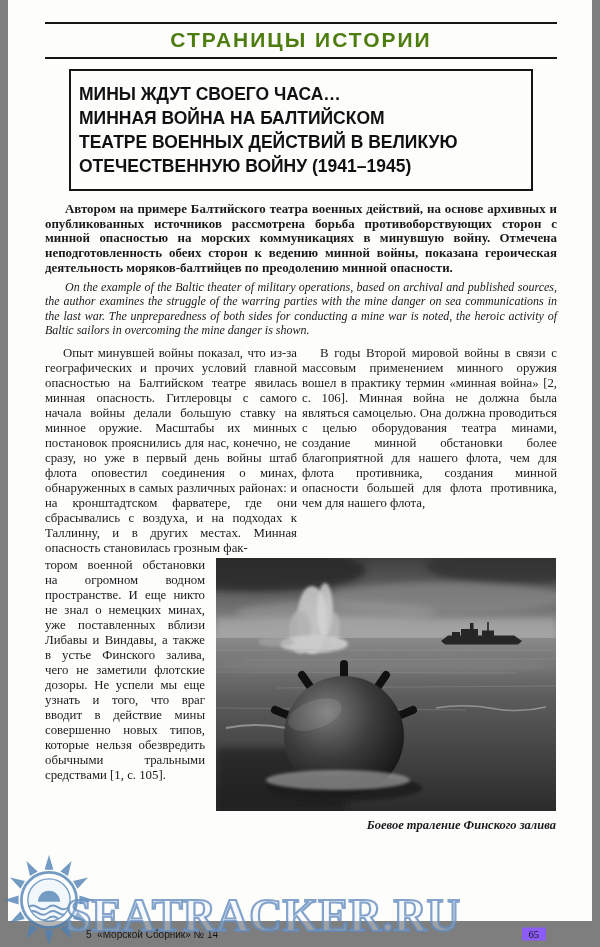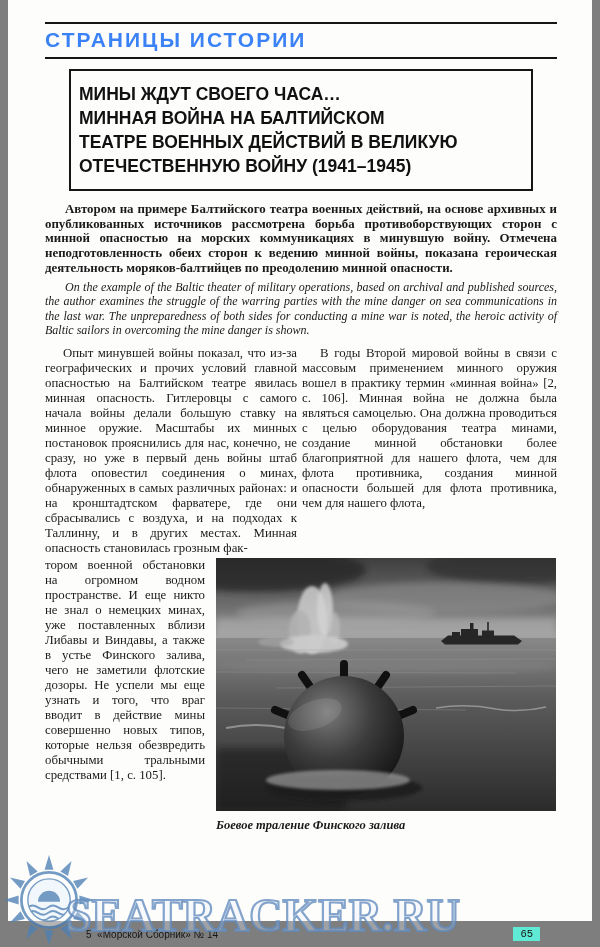--- a/index.html
+++ b/index.html
@@ -9,23 +9,23 @@
     background:#fdfdfc; color:#1a1a1a; overflow:hidden;
     font-family:"Liberation Serif", serif;
   }
   .frame { position:absolute; top:0; bottom:0; width:8px; background:#7e7e7e; z-index:2; }
   .frame.left { left:0; } .frame.right { right:0; }
 
   .content { position:absolute; left:45px; top:0; width:512px; z-index:1; }
 
   .section-header {
     margin-top:22px; border-top:2.5px solid #151515; border-bottom:2.5px solid #151515;
-    text-align:left; padding:4px 0 5px;
+    text-align:center; padding:4px 0 5px;
     font-family:"Liberation Sans", sans-serif; font-weight:bold;
-    font-size:21px; letter-spacing:2px; color:#3b82f6;
+    font-size:21px; letter-spacing:2px; color:#4d7c0f;
   }
   .title-box { margin:10px 24px 0; border:2.5px solid #151515; padding:11px 8px; }
   .title {
     font-family:"Liberation Sans", sans-serif; font-weight:bold;
     font-size:17.5px; line-height:24px; white-space:pre-line; color:#111;
   }
   .abstract-ru {
     margin-top:11px; font-weight:bold;
     font-size:12.9px; line-height:14.7px; text-align:justify; text-indent:20px;
   }
@@ -36,33 +36,33 @@
   .two-col { display:flex; gap:5px; margin-top:8px; }
   .col-left { flex:none; width:252px; }
   .col-right { flex:1; min-width:0; }
   .bp { font-size:12.8px; line-height:15px; text-align:justify; hyphens:auto; -webkit-hyphens:auto; }
   .indent { text-indent:18px; }
   .bottom-row { display:flex; margin-top:2px; }
   .narrow-col { flex:none; width:160px; margin-right:11px; }
   .figure { flex:none; width:340px; }
   .figure svg { display:block; }
   .caption {
-    text-align:left; font-style:italic; font-weight:bold;
+    text-align:right; font-style:italic; font-weight:bold;
     font-size:12.5px; margin-top:7px;
   }
 
   .footer-bar { position:absolute; left:0; right:0; bottom:0; height:26px; background:#7e7e7e; z-index:3; }
   .imprint {
     position:absolute; left:86px; top:50%; transform:translateY(-50%);
     font-family:"Liberation Sans", sans-serif; font-size:10px; color:#151515; white-space:pre;
   }
   .pagenum {
-    position:absolute; right:60px; top:50%; transform:translateY(-50%);
-    background:#5eead4; padding:1px 7px;
-    font-family:Liberation Mono, monospace; font-size:10.5px; color:#151515;
+    position:absolute; right:54px; top:50%; transform:translateY(-50%);
+    background:#8b5cf6; padding:1px 7px;
+    font-family:Liberation Serif, serif; font-size:10.5px; color:#151515;
   }
 
   .watermark { position:absolute; left:0; right:0; bottom:0; height:110px; z-index:5; pointer-events:none; }
   .wm-text {
     position:absolute; left:66px; bottom:8px;
     font-family:"Liberation Serif", serif; font-weight:bold;
     font-size:46px; line-height:1; letter-spacing:0;
     color:rgba(234,243,251,0.30);
     -webkit-text-stroke:2.2px rgba(97,139,188,0.78);
   }

